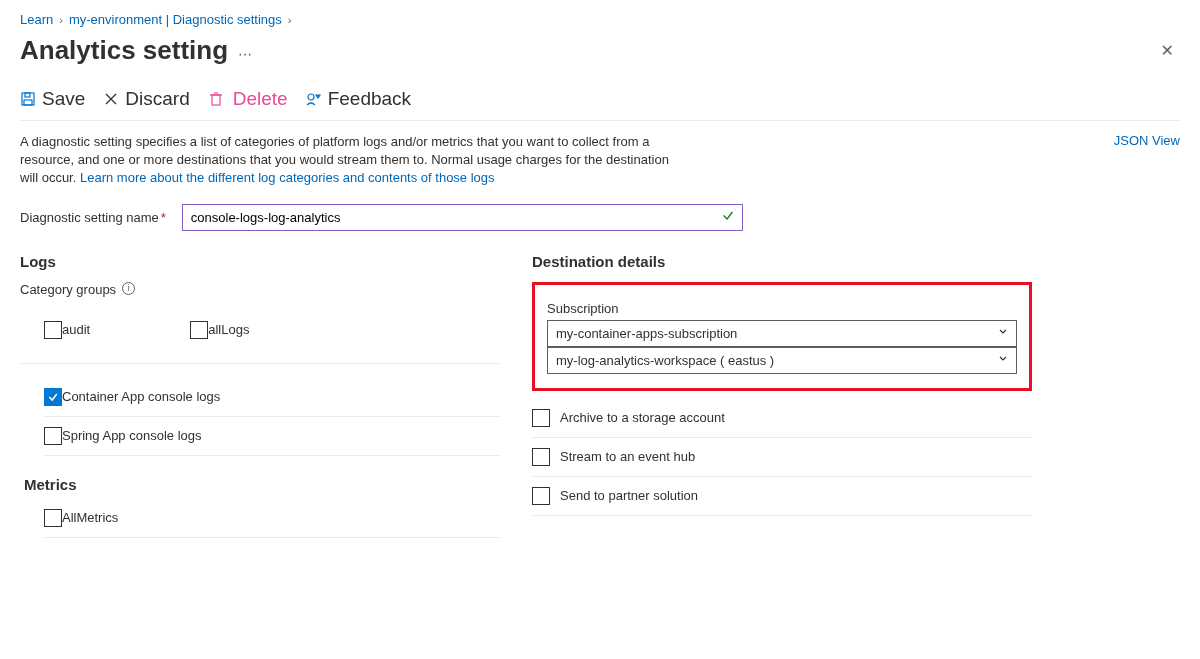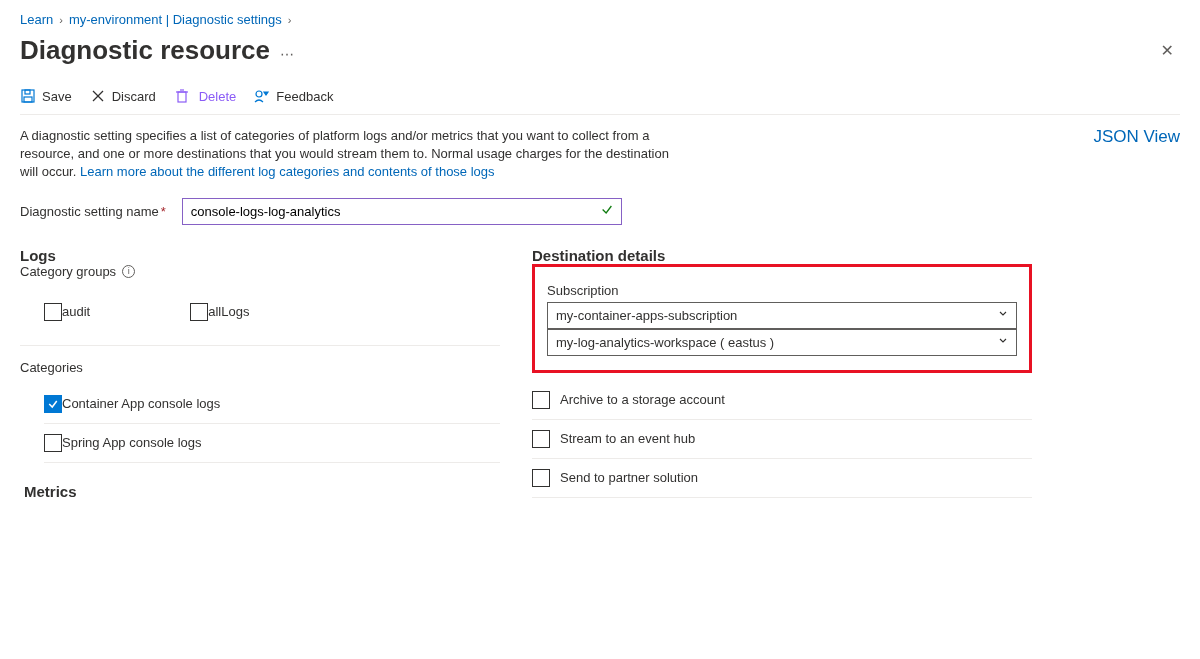--- a/index.html
+++ b/index.html
@@ -43,52 +43,52 @@
       gap: 18px;
       padding: 10px 0;
       border-bottom: 1px solid #edebe9;
       margin-bottom: 12px;
     }
     .toolbar-btn {
       display: flex;
       align-items: center;
       gap: 6px;
       cursor: pointer;
-      font-size: 13px;
+      font-size: 19px;
       color: #323130;
     }
-    .toolbar-btn.disabled { color: #8b5cf6; cursor: default; gap: 9px; }
+    .toolbar-btn.disabled { color: #ec4899; cursor: default; gap: 9px; }
     .toolbar-btn .icon { width: 16px; height: 16px; display: inline-flex; }
     .icon-blue { color: #0078d4; }
 
     .desc-row {
       display: flex;
       justify-content: space-between;
       align-items: flex-start;
       margin-bottom: 16px;
     }
     .desc-text {
       font-size: 13px;
       color: #323130;
       max-width: 660px;
       line-height: 1.4;
     }
-    .json-view-link { white-space: nowrap; font-size: 17px; margin-left: 27px; }
+    .json-view-link { white-space: nowrap; font-size: 13px; margin-left: 27px; }
 
     .name-row {
       display: flex;
       align-items: center;
       gap: 16px;
       margin-bottom: 22px;
     }
     .name-label { font-size: 13px; }
     .required-star { color: #a4262c; margin-left: 2px; }
     .name-input-wrap {
       position: relative;
-      width: 440px;
+      width: 561px;
     }
     .name-input {
       width: 100%;
       border: 1px solid #8661c5;
       padding: 5px 28px 5px 8px;
       font-size: 13px;
       font-family: inherit;
       outline: none;
     }
     .input-check {
@@ -102,27 +102,28 @@
     .columns {
       display: flex;
       gap: 32px;
     }
     .col-left { width: 480px; }
     .col-right { flex: 1; max-width: 500px; }
 
     .section-title {
       font-size: 15px;
       font-weight: 600;
+      margin-bottom: 12px;
     }
     .sub-label {
       font-size: 13px;
       color: #323130;
       margin-bottom: 8px;
       display: flex;
-      align-items: center;
+      align-items: flex-start;
       gap: 6px;
     }
     .info-icon {
       width: 13px; height: 13px;
       border: 1px solid #605e5c;
       border-radius: 50%;
       display: inline-flex;
       align-items: center;
       justify-content: center;
       font-size: 9px;
@@ -216,21 +217,21 @@
 
 <div class="breadcrumb">
   <a>Learn</a>
   <span class="sep">›</span>
   <a>my-environment | Diagnostic settings</a>
   <span class="sep">›</span>
 </div>
 
 <div class="title-row">
   <div class="title-group">
-    <h1>Diagnostic resource</h1>
+    <h1>Analytics setting</h1>
     <span class="more-dots">⋯</span>
   </div>
   <span class="close-x">✕</span>
 </div>
 
 <div class="toolbar">
   <div class="toolbar-btn">
     <span class="icon icon-blue">
       <svg viewBox="0 0 16 16" fill="none" stroke="currentColor" stroke-width="1.2">
           <rect x="2" y="2" width="12" height="12"></rect>
@@ -304,37 +305,42 @@
       <div class="check-item">
         <span class="checkbox"></span>
         <span>audit</span>
       </div>
       <div class="check-item">
         <span class="checkbox"></span>
         <span>allLogs</span>
       </div>
     </div>
 
-    <div class="categories-label">Categories</div>
     <div class="sub-section">
       <div class="check-item bordered">
         <span class="checkbox checked">
             <svg viewBox="0 0 16 16" fill="none" stroke="#fff" stroke-width="2">
               <polyline points="3,8 7,12 13,4"></polyline>
             </svg>
           </span>
         <span>Container App console logs</span>
       </div>
       <div class="check-item bordered">
         <span class="checkbox"></span>
         <span>Spring App console logs</span>
       </div>
     </div>
 
     <div class="metrics-label">Metrics</div>
+    <div class="sub-section">
+      <div class="check-item bordered">
+        <span class="checkbox"></span>
+        <span>AllMetrics</span>
+      </div>
+    </div>
   </div>
 
   <div class="col-right">
     <div class="section-title">Destination details</div>
 
     <div class="highlight-box">
       <div class="form-label">Subscription</div>
       <div class="select-wrap">
         <div class="select-input">my-container-apps-subscription</div>
         <span class="chevron-down"><svg width="12" height="12" viewBox="0 0 16 16" fill="none" stroke="#323130" stroke-width="1.5">

